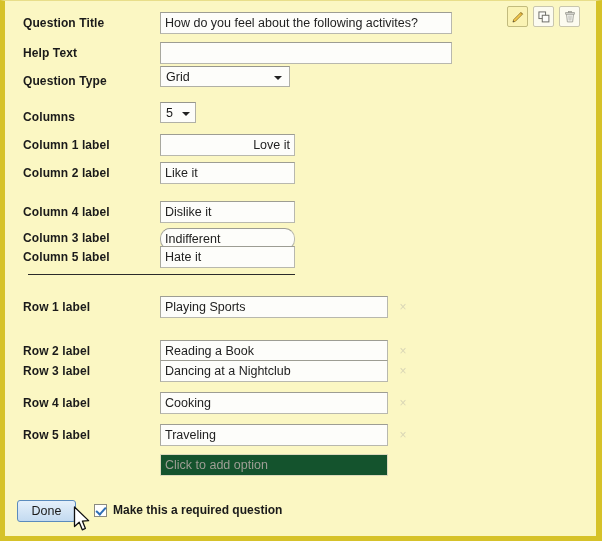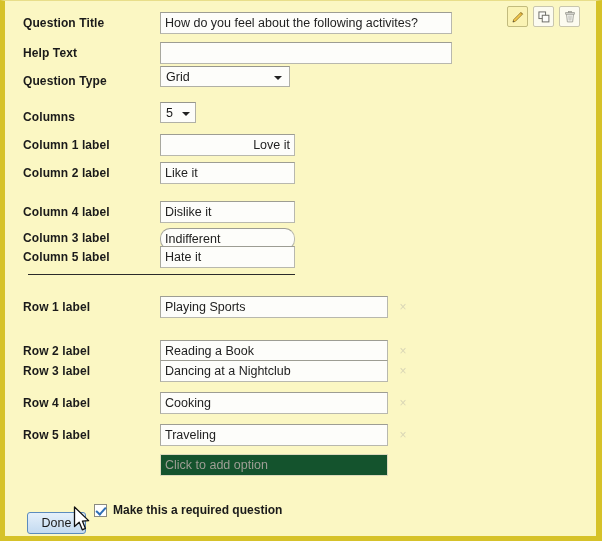--- a/index.html
+++ b/index.html
@@ -156,34 +156,33 @@
   
   #footer-area {
     position: absolute;
     left: 0;
     top: 496px;
     width: 100%;
     height: 42px;
   }
   #done-button {
     position: absolute;
-    left: 22px;
+    left: 12px;
     top: 3px;
     box-sizing: border-box;
     width: 59px;
     height: 22px;
     border: 1px solid #5b8bbd;
     border-radius: 3px;
     background: linear-gradient(#e5f0fa, #c3daf0);
     font-family: "Liberation Sans", sans-serif;
     font-size: 12.5px;
     color: #1a1a1a;
     cursor: pointer;
     padding: 0;
-    margin-top: 12px;
   }
   #required-checkbox {
     position: absolute;
     left: 89px;
     top: 7px;
     width: 13px;
     height: 13px;
     box-sizing: border-box;
     border: 1px solid #8a8a80;
     background: #ffffff;

